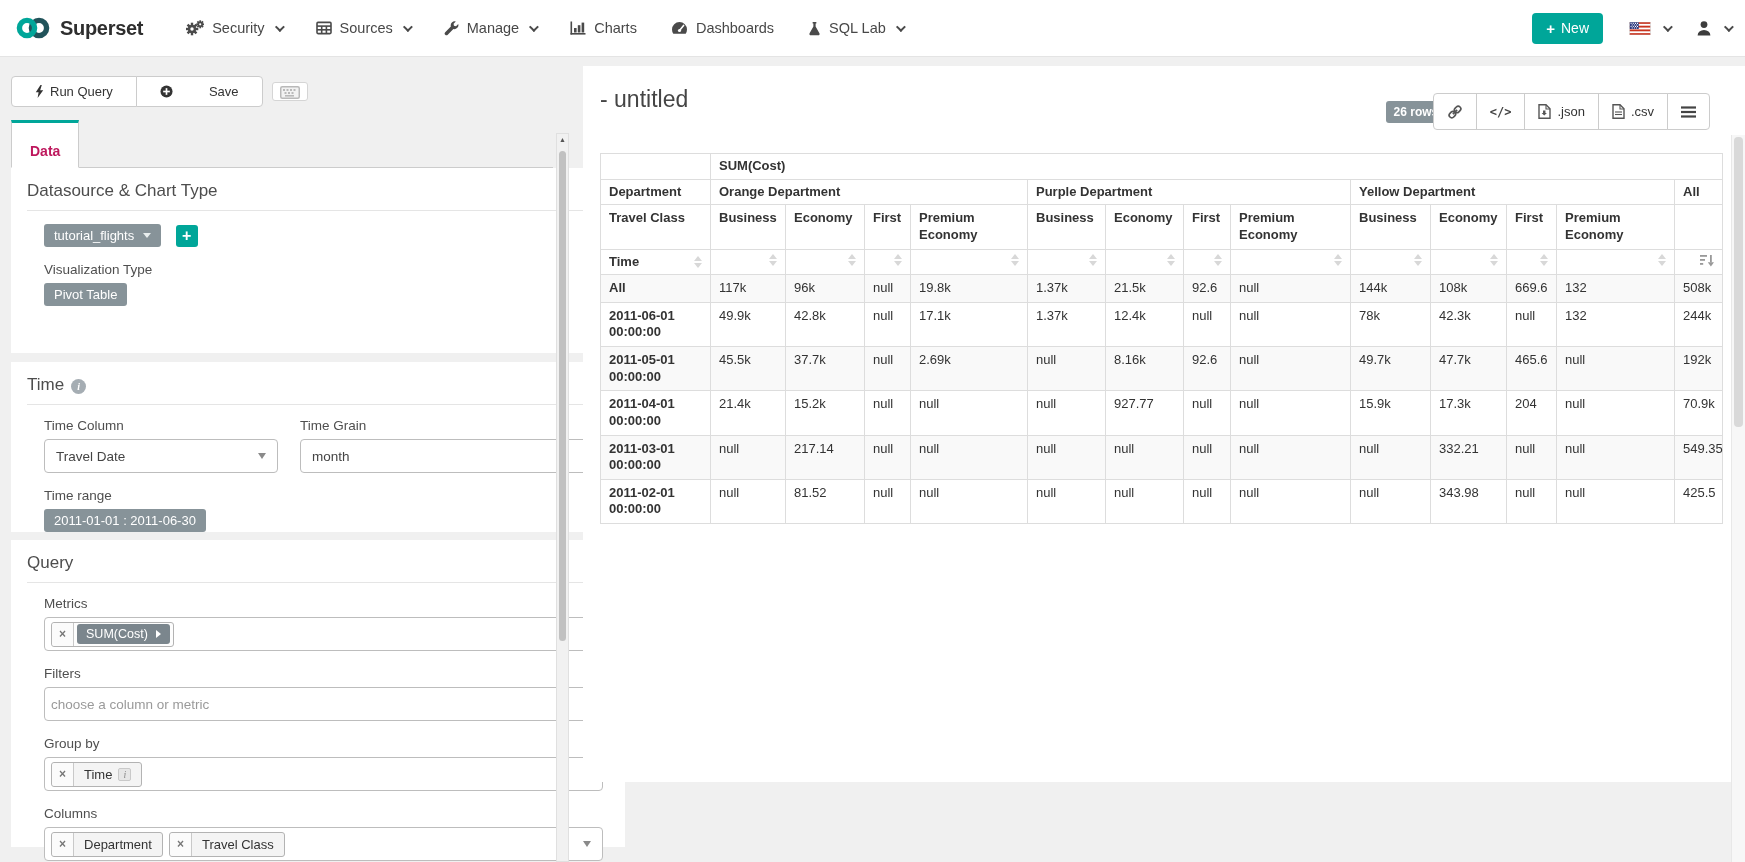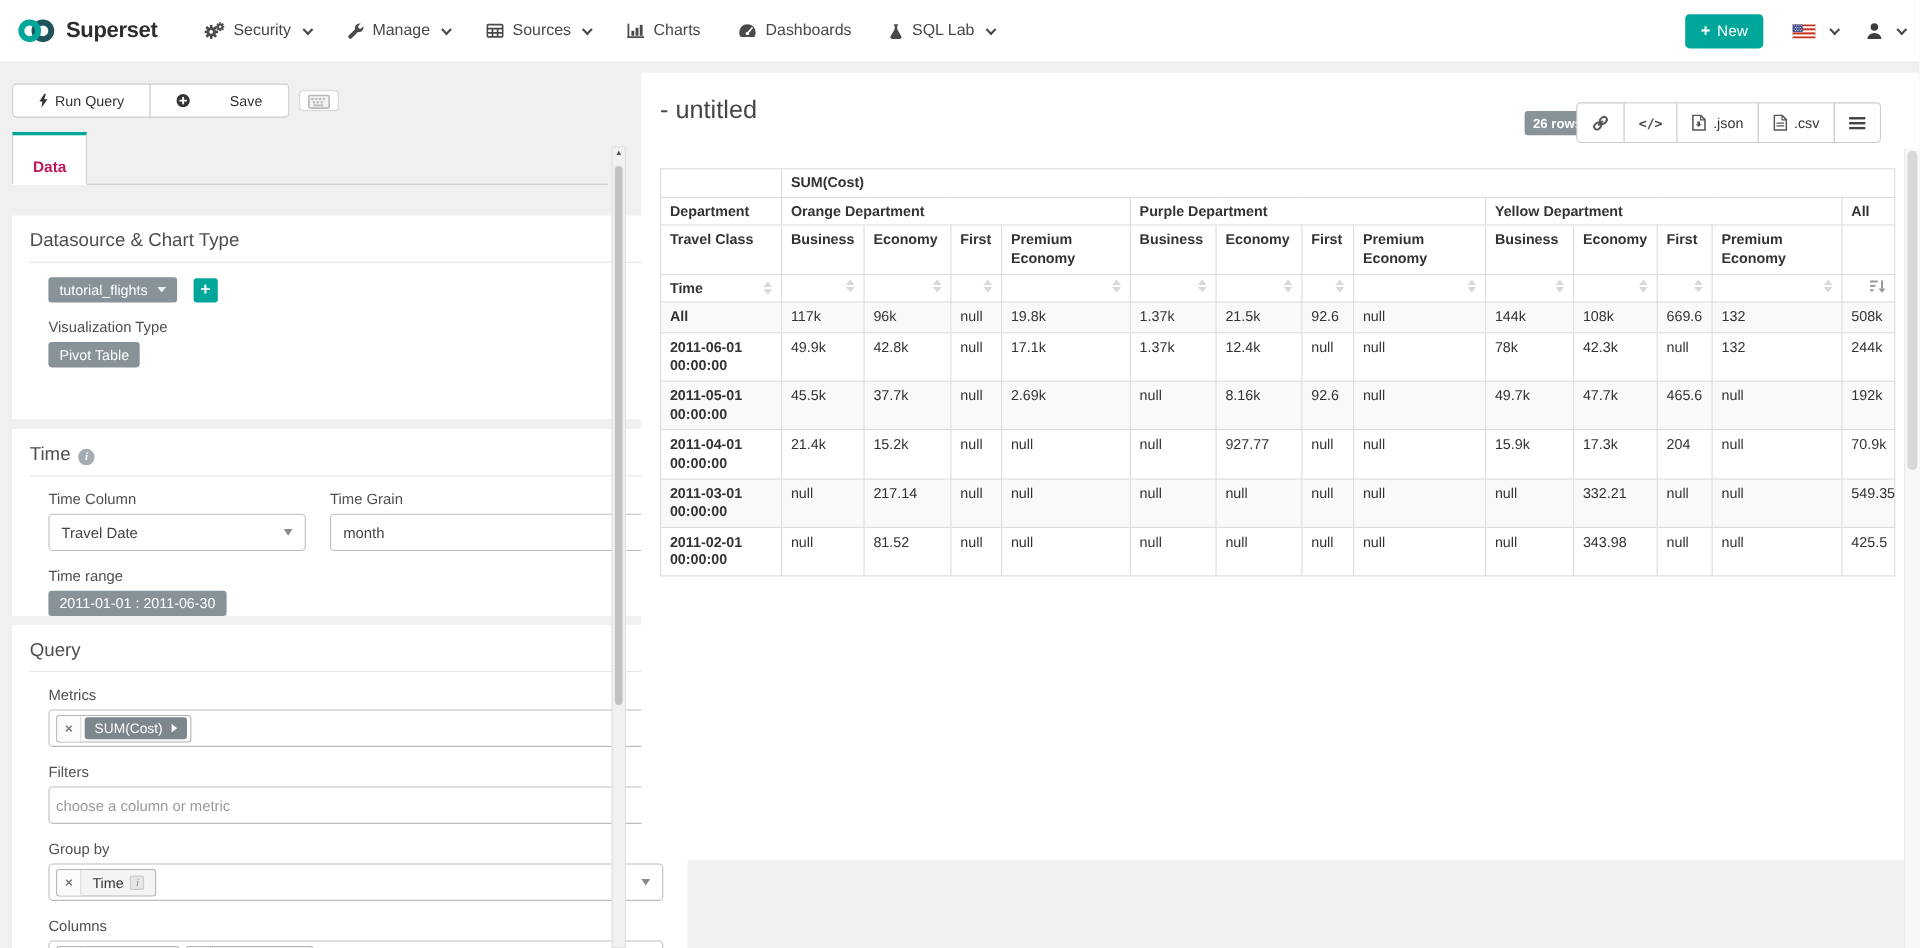--- a/index.html
+++ b/index.html
@@ -20,21 +20,21 @@
   
   .toolbar { position:absolute; left:11px; top:76px; display:flex; align-items:center; }
   .btn { background:#fff; border:1px solid #ccc; color:#333; font-size:13px; font-family:inherit; padding:7px 23px; display:flex; align-items:center; gap:6px; cursor:pointer; }
   .btn-left { border-radius:4px 0 0 4px; }
   .btn-right { border-radius:0 4px 4px 0; margin-left:-1px;gap:36px; }
   .kb-btn { margin-left:9px; background:#fff; border:1px solid #d5d5d5; border-radius:3px; padding:3px 7px 1px; cursor:pointer; }
 
   .tabs-row { position:absolute; left:11px; top:134px; width:542px; height:34px; border-bottom:1px solid #ccc; }
   .tab-active { position:absolute; left:0; bottom:-1px; background:#fff; border:1px solid #ccc; border-bottom:1px solid #fff; border-top:3px solid #00a699; padding:20px 18px 8px; font-size:14px; font-weight:bold; color:#be185d; cursor:pointer; }
 
-  .card { position:absolute; left:11px; width:614px; background:#fff;margin-top:28px; }
+  .card { position:absolute; left:11px; width:614px; background:#fff; }
   #card-ds   { top:168px; height:185px; }
   #card-time { top:362px; height:170px; }
   #card-query{ top:540px; height:307px; }
   .card-head { margin:0 16px; padding:13px 0 9px; border-bottom:1px solid #e5e5e5; display:flex; align-items:center; justify-content:space-between; font-size:17px; color:#4d4d4d; }
   .chev-up { width:9px; height:9px; border-top:2.5px solid #00a699; border-left:2.5px solid #00a699; transform:rotate(45deg) translateY(3px); cursor:pointer; }
   .card-body { padding:13px 22px 0 33px; }
   .ctrl-label { font-size:13.5px; color:#4f4f4f; margin-bottom:6px; }
   .ctrl-block { margin-bottom:15px; }
   .slate-badge { background:#879399; color:#fff; font-size:13px; padding:4px 10px; border-radius:3px; display:inline-flex; align-items:center; gap:9px; cursor:pointer; }
   .badge-caret { width:0; height:0; border-left:4px solid transparent; border-right:4px solid transparent; border-top:5px solid #e9eeef; }
@@ -134,41 +134,41 @@
             </g>
       </g>
         </svg>
     </span>
     <span>Security</span>
     <span class="chev"></span>
   </div>
 
   <div class="nav-item">
     <span>
-      <svg width="15" height="15" viewBox="0 0 16 16">
-          <path fill="#4a4a4a" d="M15.2 3.1 12.8 5.5 10.6 5.1 10.2 2.9 12.6 0.5 A4.4 4.4 0 0 0 7.3 5.9 L1.3 11.9 a1.9 1.9 0 1 0 2.7 2.7 L10 8.6 A4.4 4.4 0 0 0 15.2 3.1Z"></path>
-        </svg>
-    </span>
-    <span>Manage</span>
-    <span class="chev"></span>
-  </div>
-
-  <div class="nav-item">
-    <span>
       <svg width="16" height="14" viewBox="0 0 16 14">
           <g fill="none" stroke="#4a4a4a" stroke-width="1.6">
             <rect x="1" y="1.4" width="14" height="11.2" rx="1"></rect>
             <line x1="1" y1="5.1" x2="15" y2="5.1"></line>
             <line x1="1" y1="8.8" x2="15" y2="8.8"></line>
             <line x1="5.7" y1="5.1" x2="5.7" y2="12.6"></line>
             <line x1="10.4" y1="5.1" x2="10.4" y2="12.6"></line>
           </g>
         </svg>
     </span>
     <span>Sources</span>
+    <span class="chev"></span>
+  </div>
+
+  <div class="nav-item">
+    <span>
+      <svg width="15" height="15" viewBox="0 0 16 16">
+          <path fill="#4a4a4a" d="M15.2 3.1 12.8 5.5 10.6 5.1 10.2 2.9 12.6 0.5 A4.4 4.4 0 0 0 7.3 5.9 L1.3 11.9 a1.9 1.9 0 1 0 2.7 2.7 L10 8.6 A4.4 4.4 0 0 0 15.2 3.1Z"></path>
+        </svg>
+    </span>
+    <span>Manage</span>
     <span class="chev"></span>
   </div>
 
   <div class="nav-item">
     <span>
       <svg width="16" height="14" viewBox="0 0 16 14">
           <g fill="#4a4a4a">
             <rect x="0.5" y="0.5" width="1.6" height="13"></rect>
             <rect x="0.5" y="12" width="15" height="1.6"></rect>
             <rect x="4" y="7" width="2.6" height="4.5"></rect>

